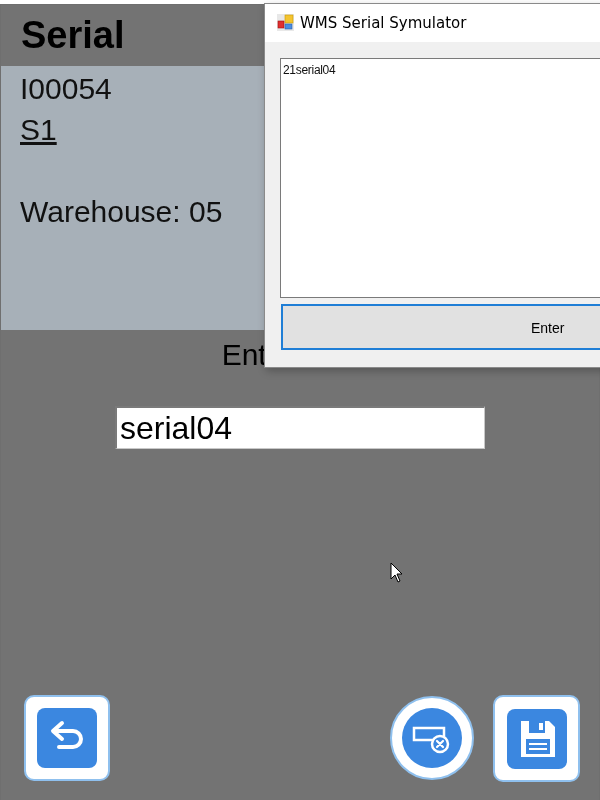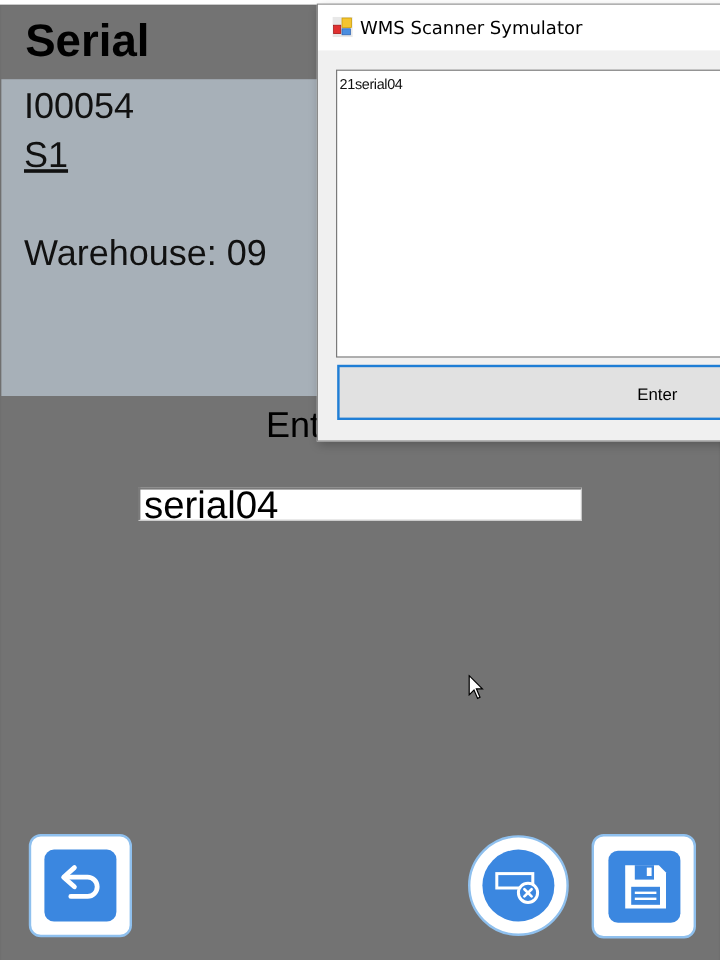--- a/index.html
+++ b/index.html
@@ -22,21 +22,21 @@
     background: #a7b0b8;
   }
   .info-line {
     position: absolute; left: 19px; font-size: 30px; color: #111; line-height: 34px;
   }
   .prompt-label {
     position: absolute; left: 0; top: 330px; width: 598px; text-align: center;
     font-size: 30px; color: #000; line-height: 40px;
   }
   .serial-input {
-    position: absolute; left: 114px; top: 401px; width: 370px; height: 28px;
+    position: absolute; left: 114px; top: 401px; width: 370px; height: 43px;
     border: 1px solid #c8c8c8; border-top: 2px solid #7a7a7a; border-left: 2px solid #7a7a7a;
     background: #fff; font-family: "Liberation Sans", sans-serif;
     font-size: 32px; color: #000; padding: 0 0 0 3px; box-sizing: border-box;
     line-height: 40px; outline: none;
   }
   .action-btn {
     position: absolute; box-sizing: border-box;
     border: 2px solid #8fc0ee; background: #fff; cursor: pointer;
     display: flex; align-items: center; justify-content: center;
   }
@@ -85,21 +85,21 @@
 </style>
 </head>
 <body>
 
 <div class="app-frame">
   <div class="page-title">Serial</div>
 
   <div class="info-panel">
     <div class="info-line" style="top:6px;">I00054</div>
     <div class="info-line" style="top:47px;text-decoration:underline;">S1</div>
-    <div class="info-line" style="top:129px;">Warehouse: 09</div>
+    <div class="info-line" style="top:129px;">Warehouse: 05</div>
   </div>
 
   <div class="prompt-label">Enter Serial</div>
 
   <input class="serial-input" type="text" value="serial04" style="">
 
   <div class="action-btn btn-back">
     <div class="icon-square">
       <svg width="40" height="40" viewBox="0 0 40 40">
         <path d="M8 13 H26 a8 8 0 0 1 0 16 H12" fill="none" stroke="#fff" stroke-width="4" stroke-linecap="round"></path>
@@ -137,19 +137,19 @@
 </div>
 
 <div class="dialog">
   <div class="dialog-titlebar">
     <svg class="dialog-app-icon" viewBox="0 0 17 17">
       <rect x="0" y="0" width="17" height="17" fill="#e8e8e8"></rect>
       <rect x="8" y="1" width="8" height="8" fill="#f4c430" stroke="#c99a00" stroke-width="0.6"></rect>
       <rect x="1" y="7" width="6" height="7" fill="#e03030" stroke="#a01010" stroke-width="0.6"></rect>
       <rect x="8" y="10" width="7" height="5" fill="#4a8ee0" stroke="#2a60b0" stroke-width="0.6"></rect>
     </svg>
-    <div class="dialog-title">WMS Scanner Symulator</div>
+    <div class="dialog-title">WMS Serial Symulator</div>
   </div>
   <textarea class="dialog-textarea" style="">21serial04</textarea>
   <button class="dialog-send">
     <span>Enter</span>
   </button>
 </div>
 
 </body></html>

